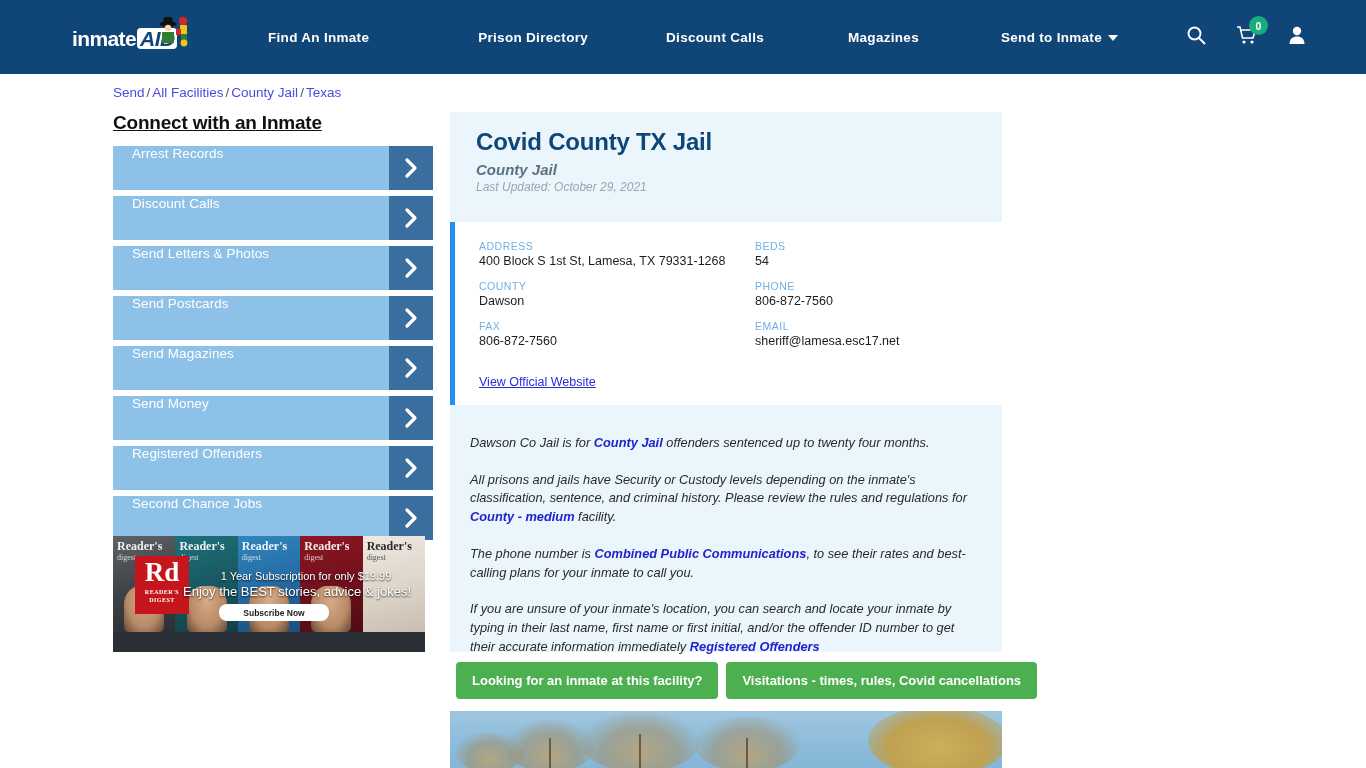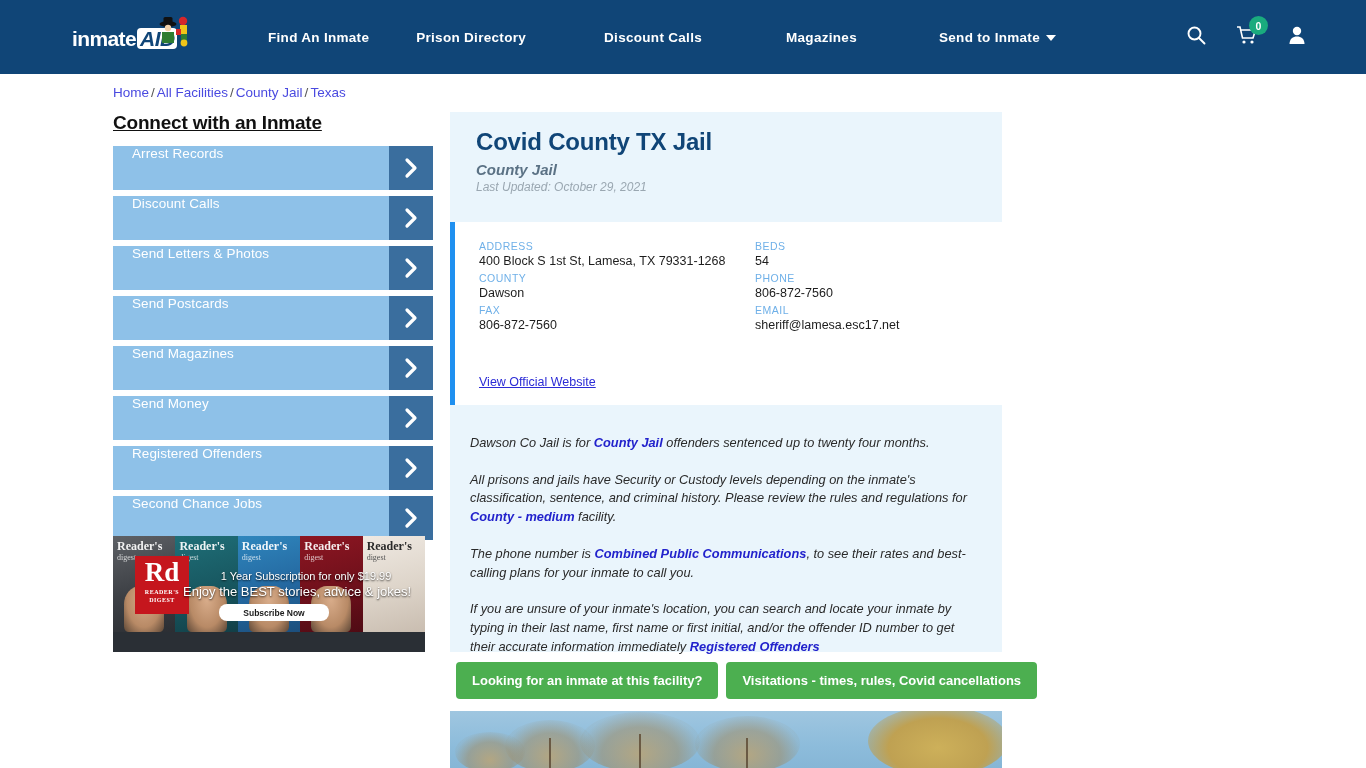--- a/index.html
+++ b/index.html
@@ -189,21 +189,21 @@
     background: #ffffff;
   }
   .info-accent {
     position: absolute; left: 0; top: 0;
     width: 5px; height: 183px; background: #1f90f0;
   }
   .info-grid {
     position: absolute; left: 29px; top: 18px;
     width: 500px;
     display: grid; grid-template-columns: 276px 224px;
-    row-gap: 3px;
+    row-gap: 11px;
   }
   .info-label {
     font-size: 10.5px; color: #6fb0e8; letter-spacing: 0.5px;
     margin-bottom: 2px;
   }
   .info-value { font-size: 12.5px; color: #1d1d1d; line-height: 15px; }
   .info-link {
     position: absolute; left: 479px; top: 375px;
     font-size: 12.5px; color: #2b2bd6;
     text-decoration: underline; cursor: pointer;
@@ -263,21 +263,21 @@
       <path d="M12 17 L24 17 L24 28 L12 28 Z" fill="#2f7d32"></path>
       <circle cx="33" cy="6" r="4.2" fill="#d6262b"></circle>
       <rect x="30" y="10" width="7" height="9" fill="#f0c419"></rect>
       <rect x="31" y="19" width="6" height="8" fill="#2f7d32"></rect>
       <circle cx="34" cy="28" r="3.4" fill="#f0c419"></circle>
       <rect x="26" y="14" width="5" height="6" fill="#d6262b"></rect>
     </svg>
   </div>
 
   <div class="nav-links">
-    <a class="nav-link" style="margin-right:47px">Find An Inmate</a>
+    <a class="nav-link" style="margin-right:109px">Find An Inmate</a>
     <a class="nav-link" style="margin-right:78px">Prison Directory</a>
     <a class="nav-link" style="margin-right:84px">Discount Calls</a>
     <a class="nav-link" style="margin-right:82px">Magazines</a>
     <a class="nav-link"><span>Send to Inmate</span><span class="nav-caret"></span></a>
   </div>
 
   <div class="nav-icons">
     <a class="icon-btn">
       <svg width="20" height="20" viewBox="0 0 20 20" fill="none" stroke="#ffffff" stroke-width="1.9">
         <circle cx="8.5" cy="8.5" r="6"></circle>
@@ -295,21 +295,21 @@
     <a class="icon-btn">
       <svg width="18" height="20" viewBox="0 0 18 20" fill="#ffffff">
         <circle cx="9" cy="6" r="4.2"></circle>
         <path d="M1.5 19 C1.5 13.8 5 11.5 9 11.5 C13 11.5 16.5 13.8 16.5 19 Z"></path>
       </svg>
     </a>
   </div>
 </div>
 
 <div class="breadcrumb">
-  <a>Home</a><span class="sep">/</span><a>All Facilities</a><span class="sep">/</span><a>County Jail</a><span class="sep">/</span><a>Texas</a>
+  <a>Send</a><span class="sep">/</span><a>All Facilities</a><span class="sep">/</span><a>County Jail</a><span class="sep">/</span><a>Texas</a>
 </div>
 
 <div class="sidebar">
   <div class="sidebar-title">Connect with an Inmate</div>
 
   <div class="side-item">
     <span class="side-item-label">Arrest Records</span>
     <span class="side-arrow">
         <svg width="16" height="22" viewBox="0 0 16 22" fill="none" stroke="#ffffff" stroke-width="3.2" stroke-linecap="round" stroke-linejoin="round">
           <polyline points="4,3 12,11 4,19"></polyline>

